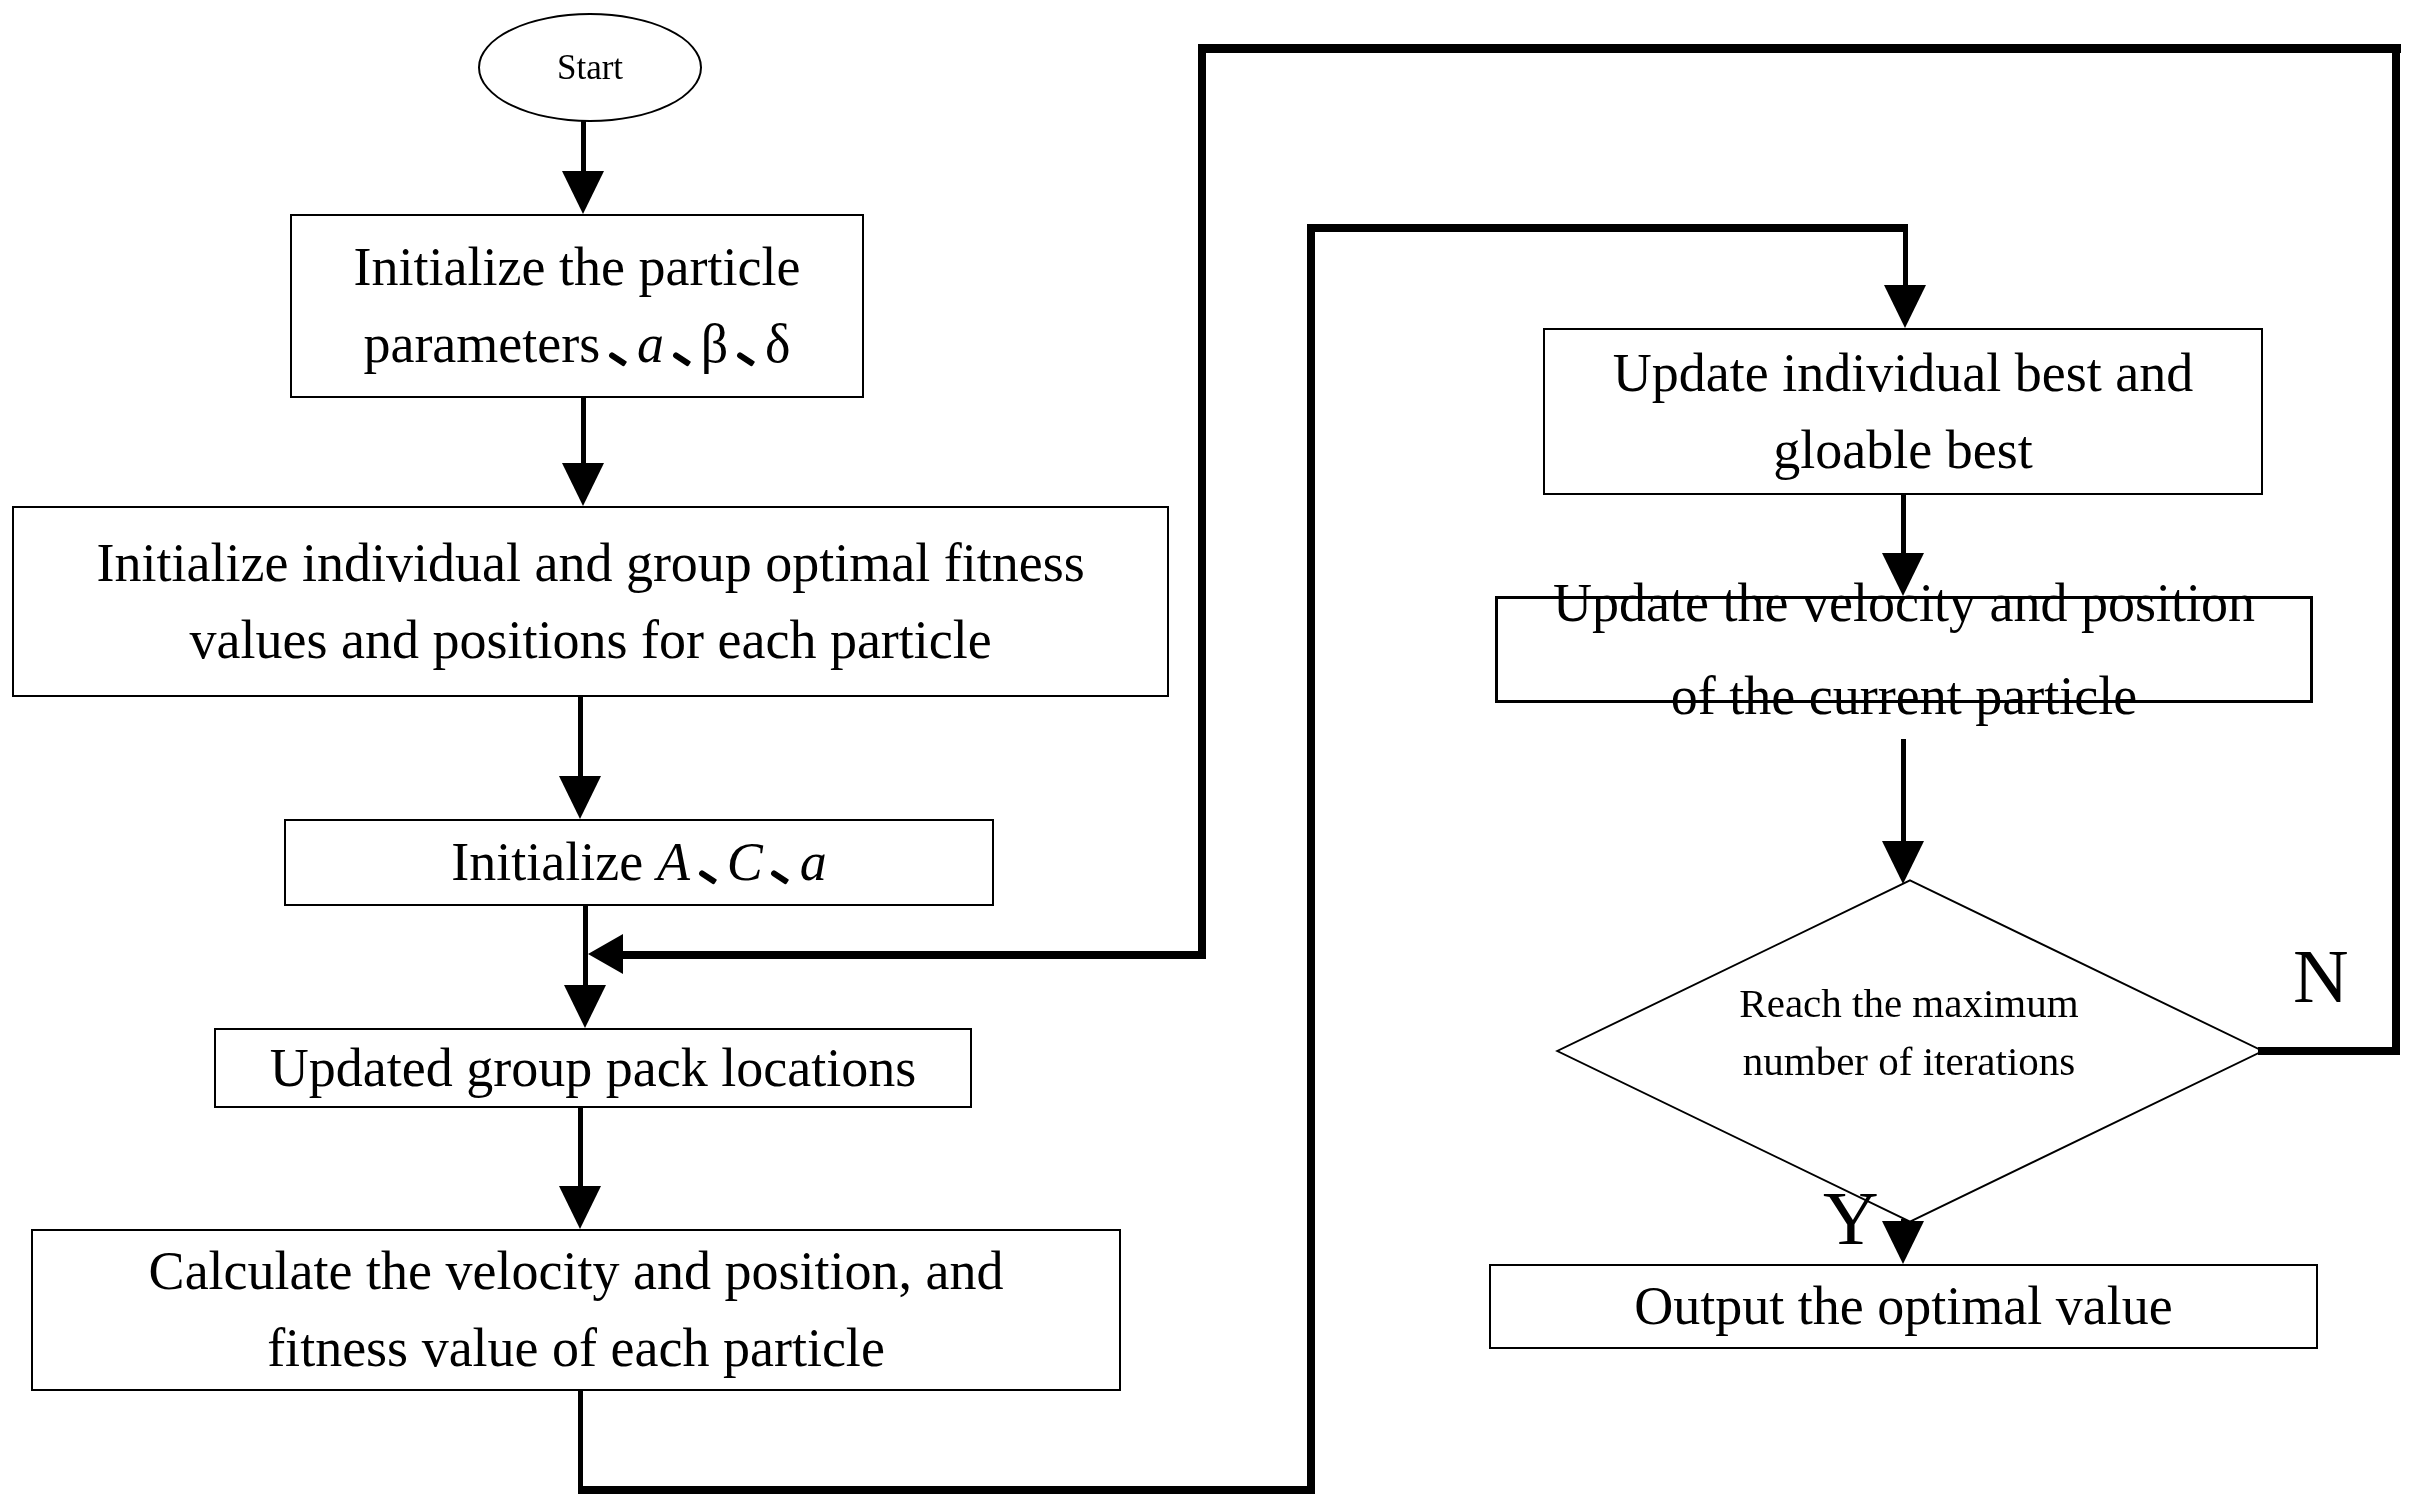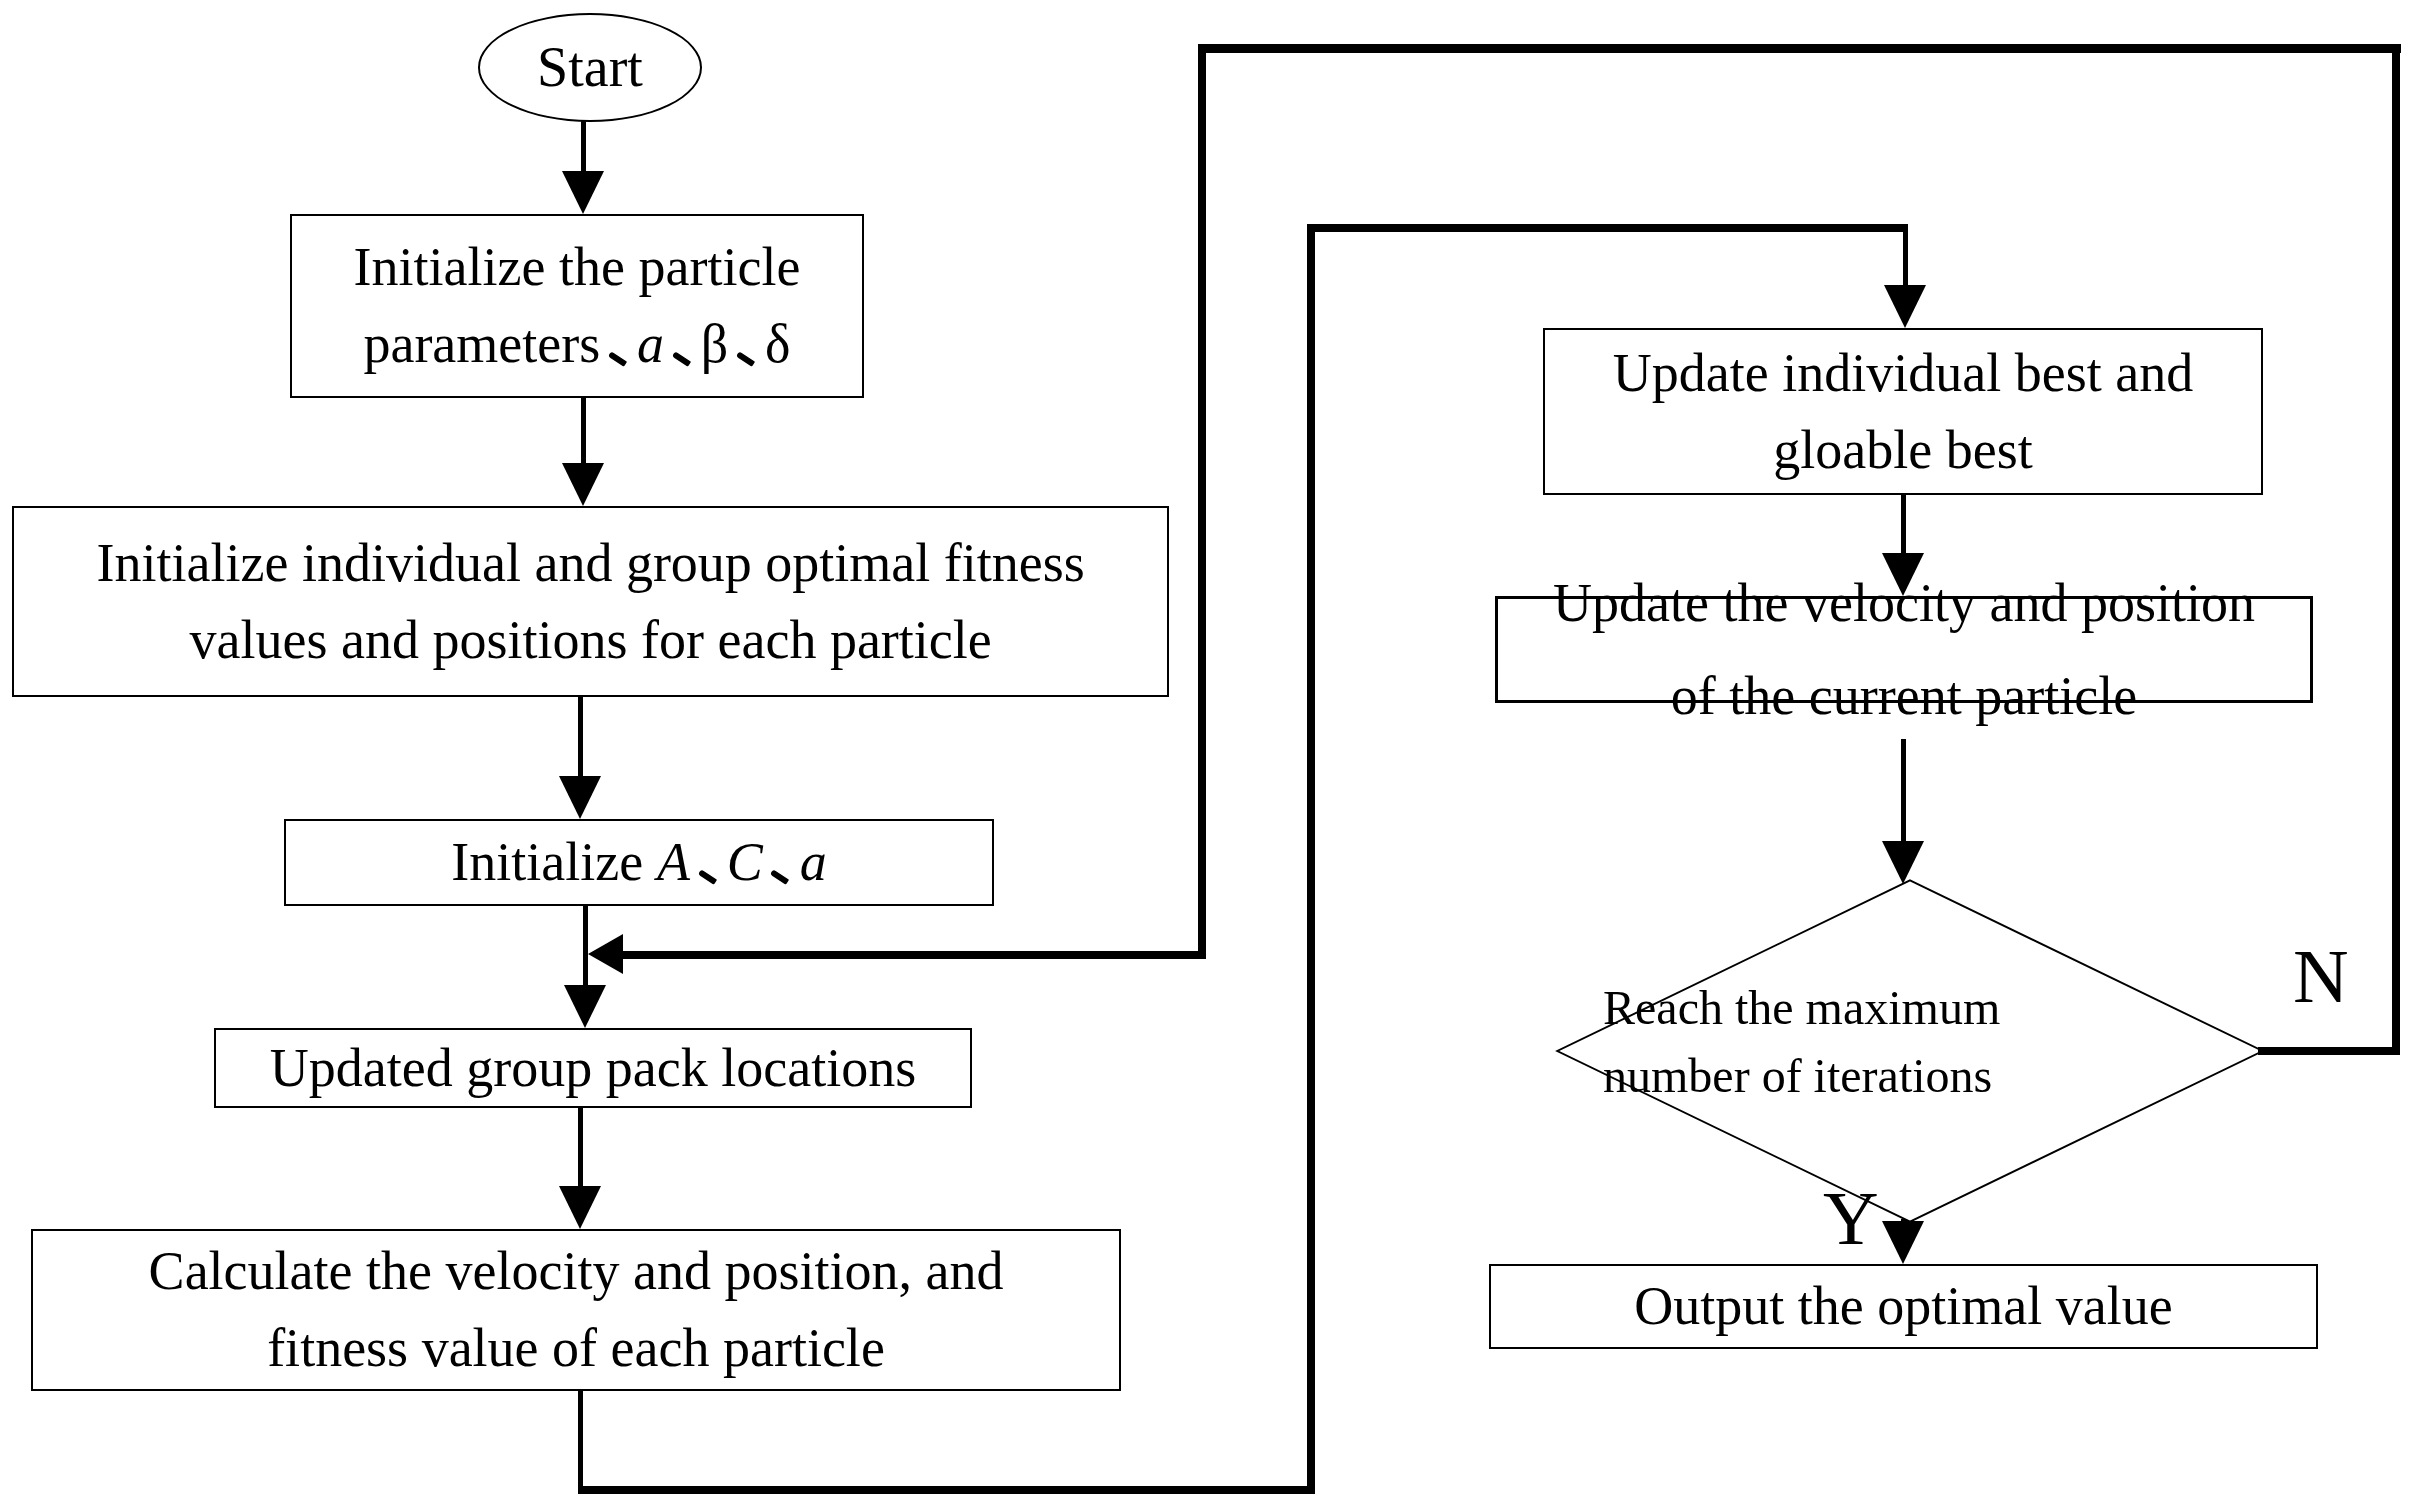--- a/index.html
+++ b/index.html
@@ -10,29 +10,29 @@
     font-family:"Liberation Serif","DejaVu Serif",serif;
     color:#000;
     overflow:hidden;
   }
   .node{
     position:absolute;box-sizing:border-box;
     border:2.3px solid #000;background:#fff;
     display:flex;flex-direction:column;align-items:center;justify-content:center;
     text-align:center;font-size:54px;line-height:1.42;
   }
-  .ellipse{border-radius:50%;font-size:56px;border-width:2.3px;}
+  .ellipse{border-radius:50%;font-size:35px;border-width:2.3px;}
   .tline{white-space:nowrap;}
   .it{font-style:italic;}
   .line{position:absolute;background:#000;}
   .ah{position:absolute;width:0;height:0;}
   .ah-down{border-left:21.4px solid transparent;border-right:21.4px solid transparent;border-top:43px solid #000;}
   .ah-left{border-top:20.7px solid transparent;border-bottom:20.7px solid transparent;border-right:35px solid #000;}
   .biglabel{position:absolute;font-size:77px;line-height:1;}
-  .dtext{position:absolute;font-size:48px;line-height:1.42;}
+  .dtext{position:absolute;text-align:center;font-size:41px;line-height:1.42;}
   .dsvg{position:absolute;}
   
   .csep{display:inline-block;width:23px;height:17px;position:relative;margin:0 7.7px 0 6.1px;}
   .csep::after{
     content:"";position:absolute;left:1.5px;bottom:0;
     width:19px;height:6.1px;background:#000;
     border-radius:4.6px 1.5px 2.3px 4.6px;
     transform:rotate(33deg);
   }
 </style>

